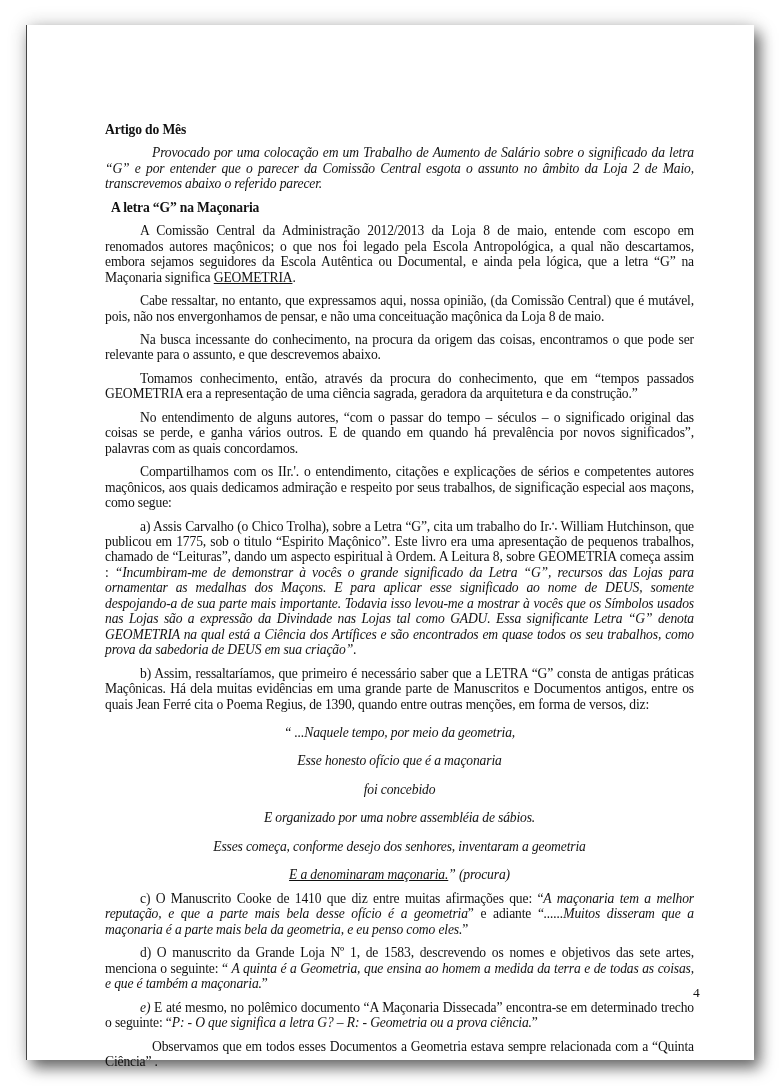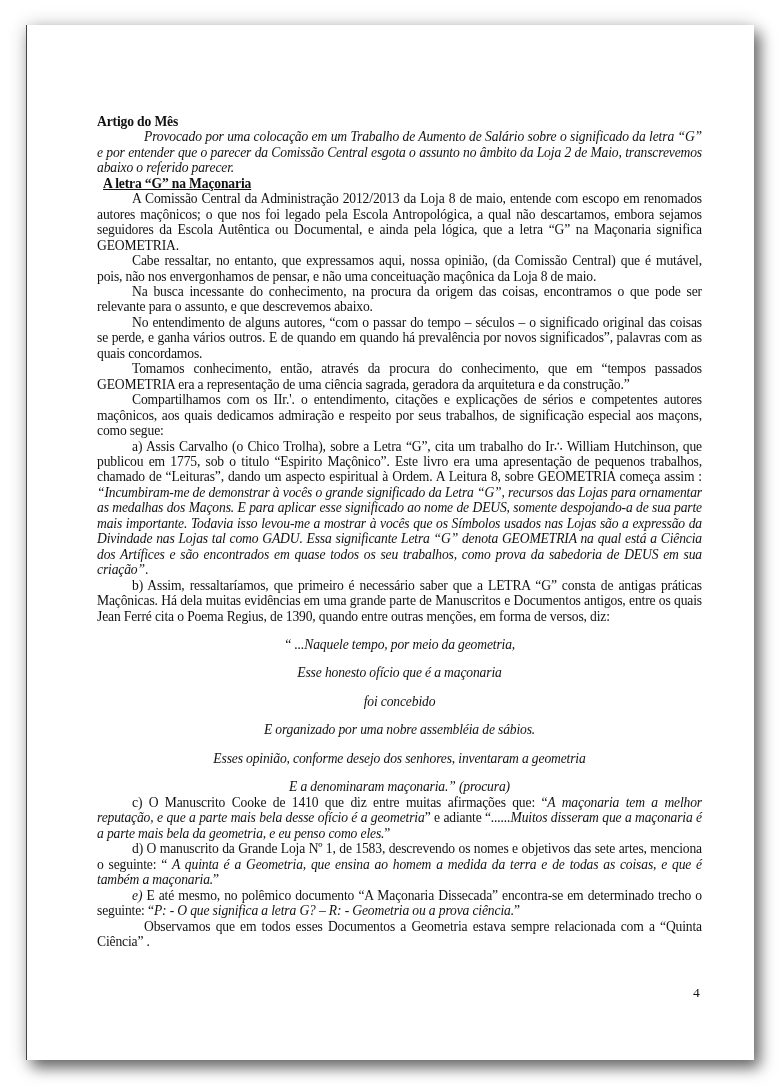--- a/index.html
+++ b/index.html
@@ -28,47 +28,46 @@
   .content {
     position: absolute;
     left: 70px;
     top: 89px;
     width: 605px;
     font-size: 13.6px;
     line-height: 15.45px;
     letter-spacing: -0.15px;
   }
   .content p {
-    margin: 0;
+    margin: 8px;
     text-align: justify;
   }
   .indent { text-indent: 35px; }
   .indent-deep { text-indent: 47px; }
   .title {
     font-weight: bold;
     margin: 0;
   }
   .intro {
     font-style: italic;
     text-indent: 47px;
   }
   .heading {
     text-align: left;
     font-weight: bold;
-    text-decoration: underline;
     padding-left: 6px;
   }
   .epigraph {
     margin: 9px 0 0 286px;
     font-weight: bold;
     line-height: 15.6px;
   }
   .epigraph .l2, .epigraph .l3 { padding-left: 5px; }
   .epigraph .author { padding-left: 156px; }
-  .u { }
+  .u { text-decoration: underline; }
   .i { font-style: italic; font-family: Liberation Serif, serif; }
   .poem {
     text-align: center;
     font-style: italic;
     line-height: 15.5px;
   }
   .poem div { text-align: center; margin-top: 13px; }
   .pagenum {
     position: absolute;
     left: 666px;
@@ -88,36 +87,36 @@
 
     <p class="heading">A letra “G” na Maçonaria</p>
 
 
     <p class="indent"><span>A Comissão Central da Administração 2012/2013 da Loja 8 de maio, entende com escopo em renomados autores maçônicos; o que nos foi legado pela Escola Antropológica, a qual não descartamos, embora sejamos seguidores da Escola Autêntica ou Documental, e ainda pela lógica,  que a letra “G” na Maçonaria significa </span><span class="u">GEOMETRIA</span><span>.</span></p>
 
     <p class="indent">Cabe ressaltar, no entanto, que expressamos aqui, nossa opinião, (da Comissão Central) que é mutável, pois, não nos envergonhamos de pensar, e não uma conceituação maçônica da Loja 8 de maio.</p>
 
     <p class="indent">Na busca incessante do conhecimento, na procura da origem das coisas, encontramos o que pode ser relevante para o assunto, e que descrevemos abaixo.</p>
 
+    <p class="indent">Tomamos conhecimento, então, através da procura do conhecimento, que em “tempos passados GEOMETRIA era a representação de uma ciência sagrada, geradora da arquitetura e da construção.”</p>
+
     <p class="indent">No entendimento de alguns autores, “com o passar do tempo – séculos – o significado original das coisas se perde, e ganha vários outros. E de quando em quando há prevalência por novos significados”, palavras com as quais concordamos.</p>
-
-    <p class="indent">Tomamos conhecimento, então, através da procura do conhecimento, que em “tempos passados GEOMETRIA era a representação de uma ciência sagrada, geradora da arquitetura e da construção.”</p>
 
     <p class="indent">Compartilhamos com os IIr.'. o entendimento, citações e explicações de sérios e competentes autores maçônicos, aos quais dedicamos admiração e respeito por seus trabalhos, de significação especial aos maçons, como segue:</p>
 
     <p class="indent"><span>a) Assis Carvalho (o Chico Trolha), sobre a Letra “G”, cita um trabalho do Ir∴ William Hutchinson, que publicou em 1775, sob o titulo “Espirito Maçônico”. Este livro era uma apresentação de pequenos trabalhos, chamado de “Leituras”, dando um aspecto espiritual à Ordem. A Leitura 8, sobre GEOMETRIA começa assim : </span><span class="i">“Incumbiram-me de demonstrar à vocês o grande significado da Letra “G”, recursos das Lojas para ornamentar as medalhas dos Maçons. E para aplicar esse significado ao nome de DEUS, somente despojando-a de sua parte mais importante. Todavia isso levou-me a mostrar à vocês que os Símbolos  usados nas Lojas são a expressão da Divindade nas Lojas tal como GADU. Essa significante Letra “G” denota GEOMETRIA na qual está a Ciência dos Artífices e são encontrados em quase todos os seu trabalhos, como prova da sabedoria de DEUS em sua criação”</span><span>.</span></p>
 
     <p class="indent">b) Assim, ressaltaríamos, que primeiro é necessário saber que a LETRA “G” consta de antigas práticas Maçônicas. Há dela muitas evidências em uma grande parte de Manuscritos e Documentos antigos, entre os quais Jean Ferré cita o Poema Regius, de 1390, quando entre outras menções, em forma de versos, diz:</p>
 
     <div class="poem">
       <div>“ ...Naquele tempo, por meio da geometria,</div>
       <div>Esse honesto ofício que é a maçonaria</div>
       <div>foi concebido</div>
       <div>E organizado por uma nobre assembléia de sábios.</div>
-      <div>Esses opinião, conforme desejo dos senhores, inventaram a geometria</div>
+      <div>Esses começa, conforme desejo dos senhores, inventaram a geometria</div>
       <div><span class="u">E a denominaram maçonaria.</span><span>”  (procura)</span></div>
     </div>
 
     <p class="indent"><span>c) O Manuscrito Cooke de 1410 que diz entre muitas afirmações que: “</span><span class="i">A maçonaria tem a melhor reputação, e que a parte mais bela desse ofício é a geometria</span><span>” e adiante “</span><span class="i">......Muitos disseram que a maçonaria é a parte mais bela da geometria, e eu penso como eles.</span><span>”</span></p>
 
     <p class="indent"><span>d) O manuscrito da Grande Loja Nº 1, de 1583, descrevendo os nomes e objetivos das sete artes, menciona o seguinte: “ </span><span class="i">A quinta é a Geometria, que ensina ao homem a medida da terra e de todas as coisas, e que é também a maçonaria.</span><span>”</span></p>
 
     <p class="indent"><span class="i">e)</span><span> E até mesmo, no polêmico documento “A Maçonaria Dissecada” encontra-se em determinado trecho o seguinte: “</span><span class="i">P: - O que significa a letra G? – R: - Geometria ou a prova ciência.</span><span>”</span></p>
 
     <p class="indent-deep">Observamos que em todos esses Documentos a Geometria  estava sempre relacionada com a “Quinta Ciência” .</p>

